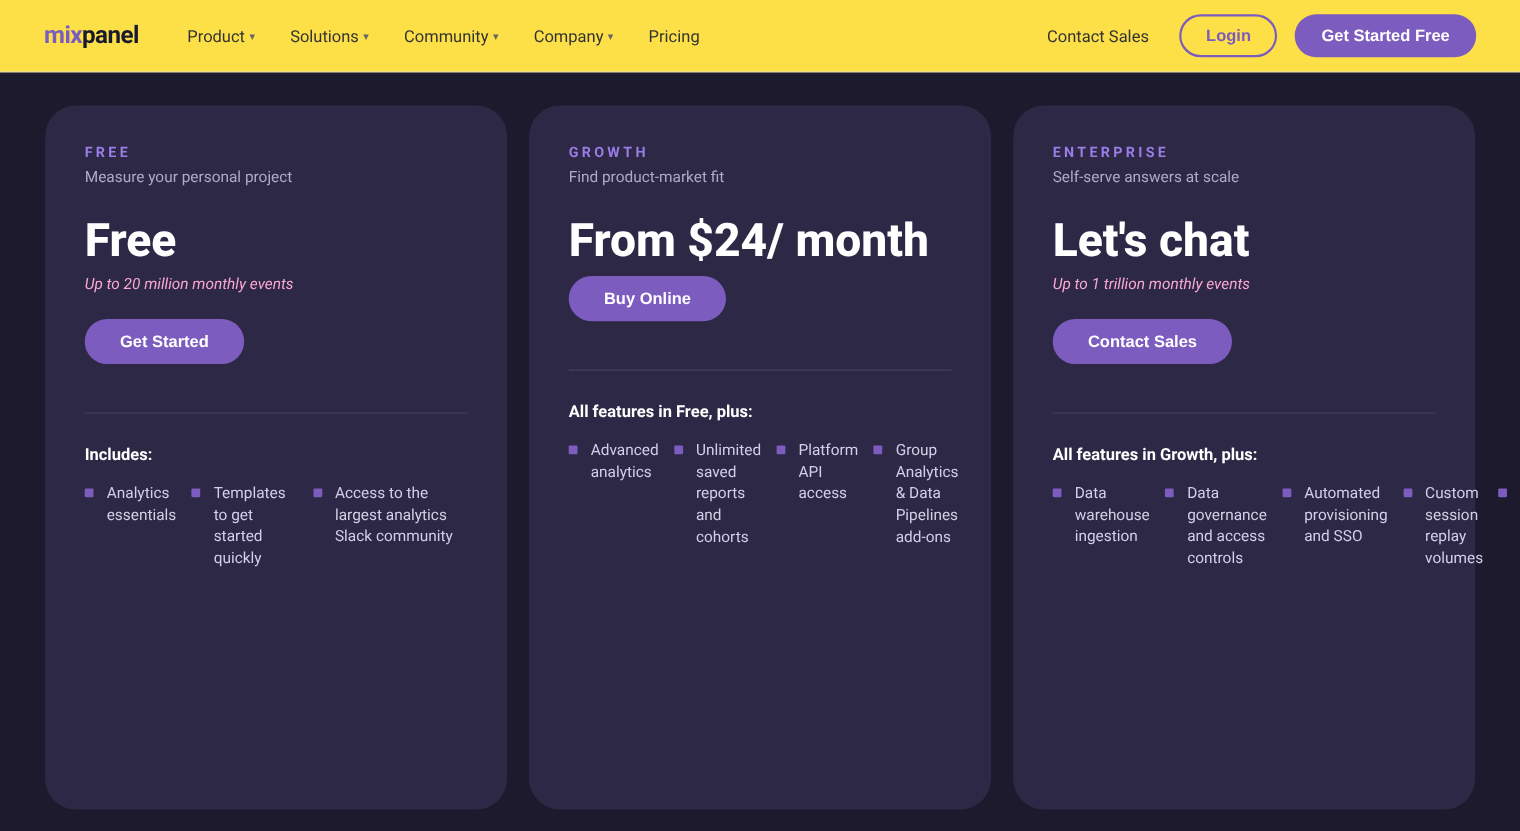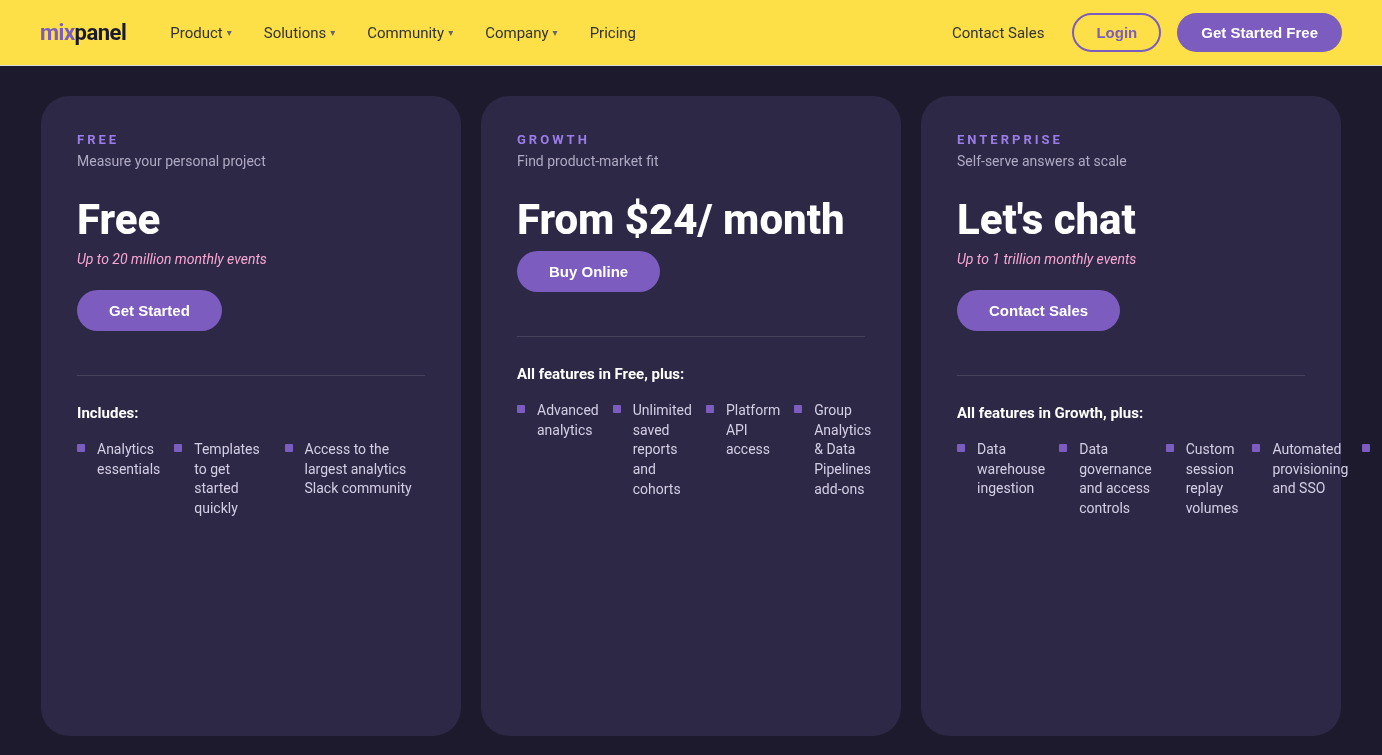--- a/index.html
+++ b/index.html
@@ -283,26 +283,26 @@
             <span>Data warehouse ingestion</span>
           </li>
 
           <li>
             <span class="bullet"></span>
             <span>Data governance and access controls</span>
           </li>
 
           <li>
             <span class="bullet"></span>
+            <span>Automated provisioning and SSO</span>
+          </li>
+
+          <li>
+            <span class="bullet"></span>
             <span>Custom session replay volumes</span>
-          </li>
-
-          <li>
-            <span class="bullet"></span>
-            <span>Automated provisioning and SSO</span>
           </li>
 
           <li>
             <span class="bullet"></span>
             <span>Premium support and services</span>
           </li>
 
       </ul>
     </div>
   </div>

